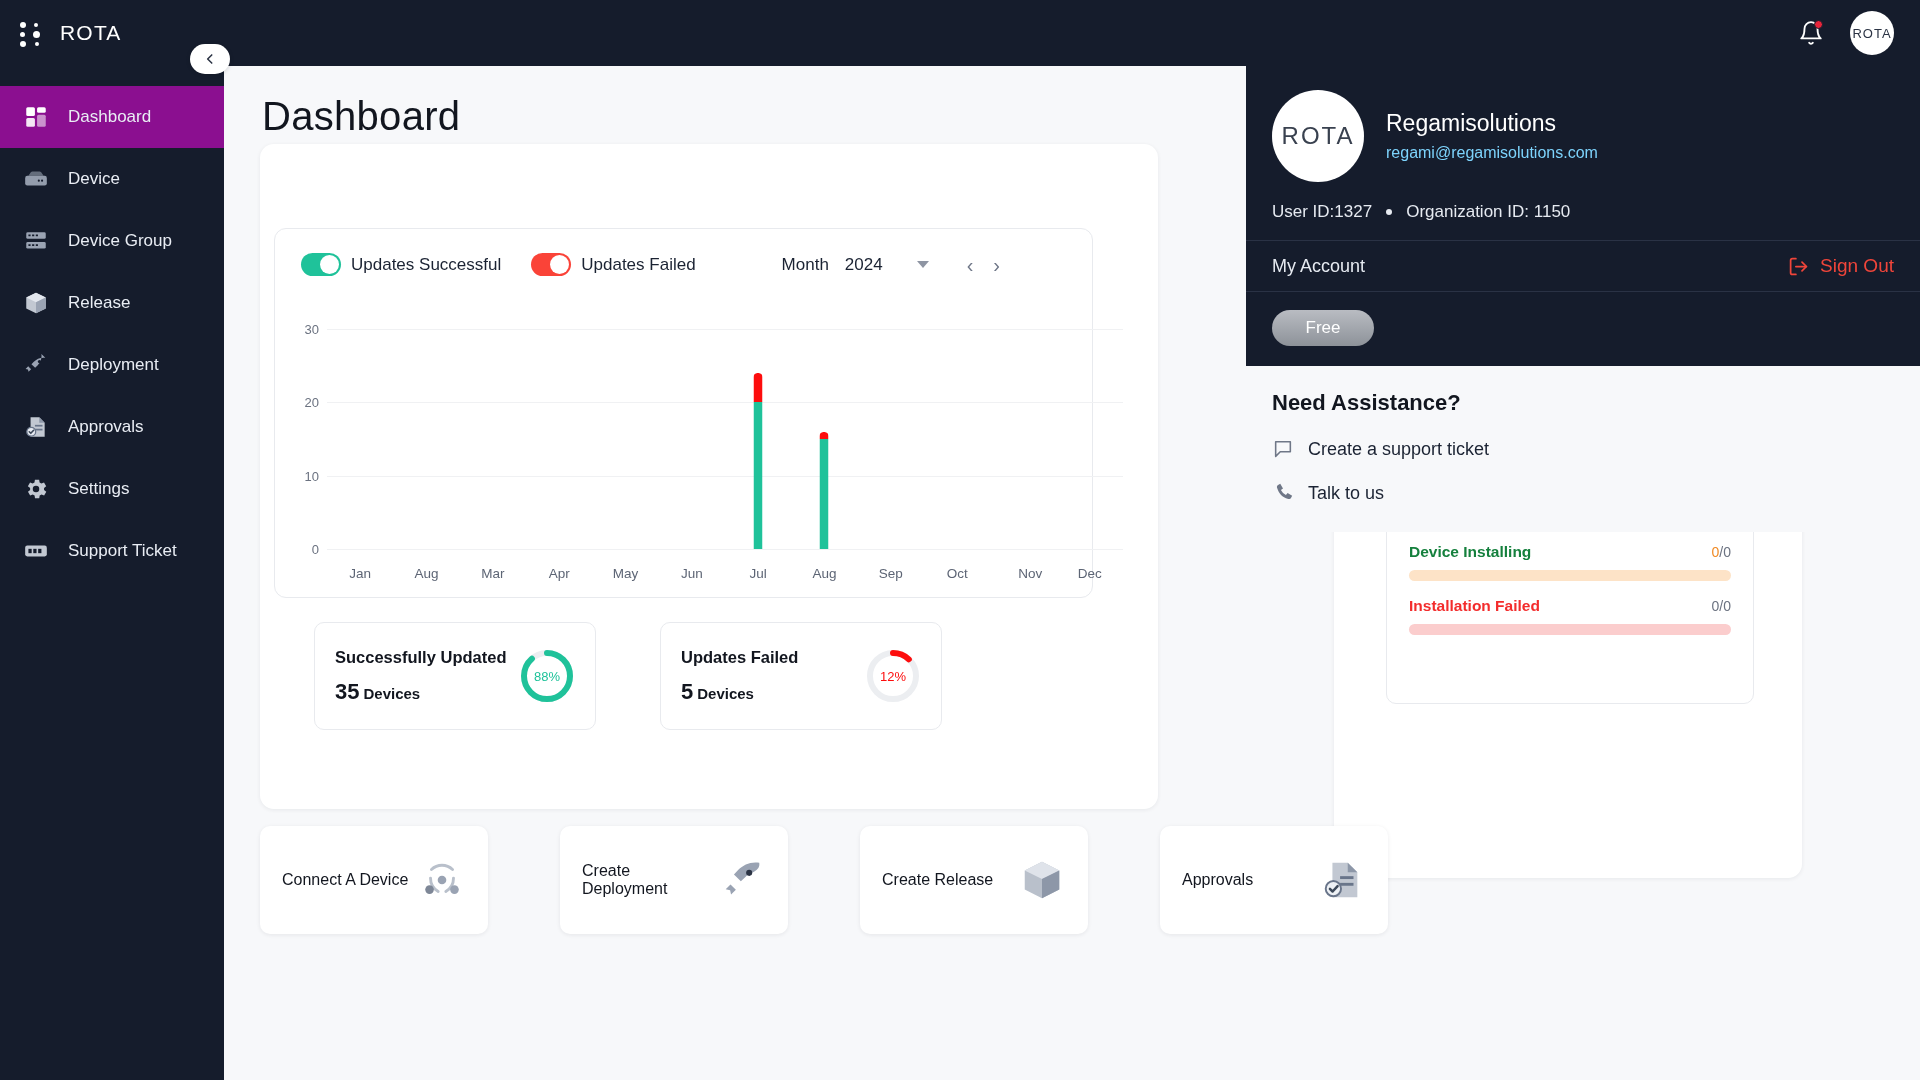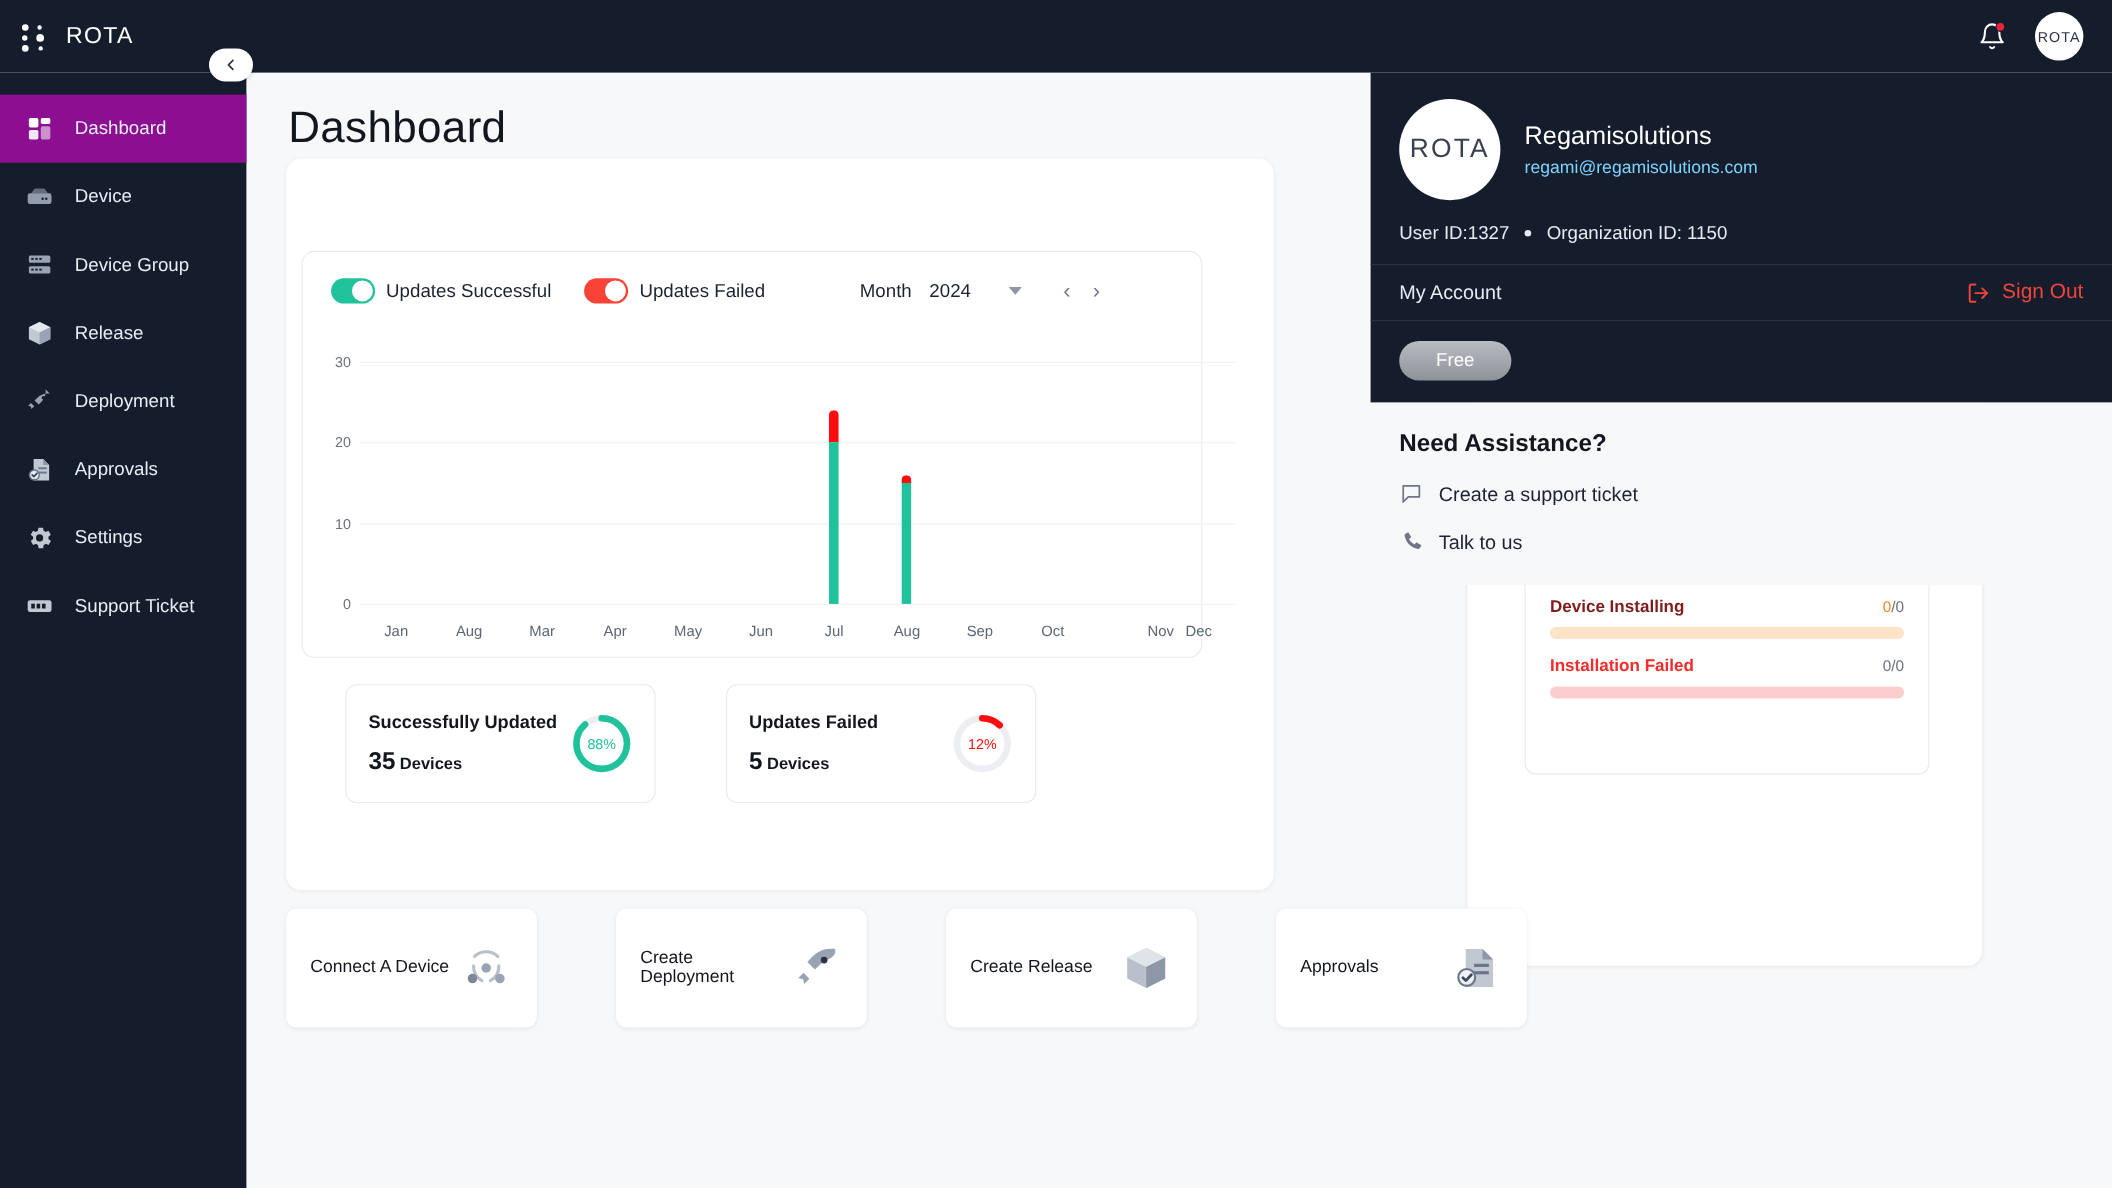--- a/index.html
+++ b/index.html
@@ -405,21 +405,21 @@
               <div class="xlab" style="left: 52px; width: 66.3333px;">Jan</div>
               <div class="xlab" style="left: 118.333px; width: 66.3333px;">Aug</div>
               <div class="xlab" style="left: 184.667px; width: 66.3333px;">Mar</div>
               <div class="xlab" style="left: 251px; width: 66.3333px;">Apr</div>
               <div class="xlab" style="left: 317.333px; width: 66.3333px;">May</div>
               <div class="xlab" style="left: 383.667px; width: 66.3333px;">Jun</div>
               <div class="xlab" style="left: 450px; width: 66.3333px;">Jul</div>
               <div class="xlab" style="left: 516.333px; width: 66.3333px;">Aug</div>
               <div class="xlab" style="left: 582.667px; width: 66.3333px;">Sep</div>
               <div class="xlab" style="left: 649px; width: 66.3333px;">Oct</div>
-              <div class="xlab" style="left: 747px; width: 66.3333px;">Nov</div>
+              <div class="xlab" style="left: 722px; width: 66.3333px;">Nov</div>
               <div class="xlab" style="left: 781.667px; width: 66.3333px;">Dec</div>
             </div>
         </div>
       </div>
 
       <div class="stat-row">
 
         <div class="stat-card">
           <div>
             <div class="stat-title">Successfully Updated</div>
@@ -452,21 +452,21 @@
           </div>
         </div>
       </div>
     </div>
 
     <div class="right-card">
       <div class="prog-box">
 
         <div class="prog-row">
           <div class="prog-head">
-            <span class="prog-name" style="color:#7f1d1d">Device Installing</span>
+            <span class="prog-name" style="color:#15803d">Device Installing</span>
             <span class="prog-val"><b>0</b><span>/0</span></span>
           </div>
           <div class="prog-bar" style="background:#fde3c7"></div>
         </div>
 
         <div class="prog-row">
           <div class="prog-head">
             <span class="prog-name" style="color:#f32c2c">Installation Failed</span>
             <span class="prog-val"><b style="color:#6b7280">0</b><span>/0</span></span>
           </div>

